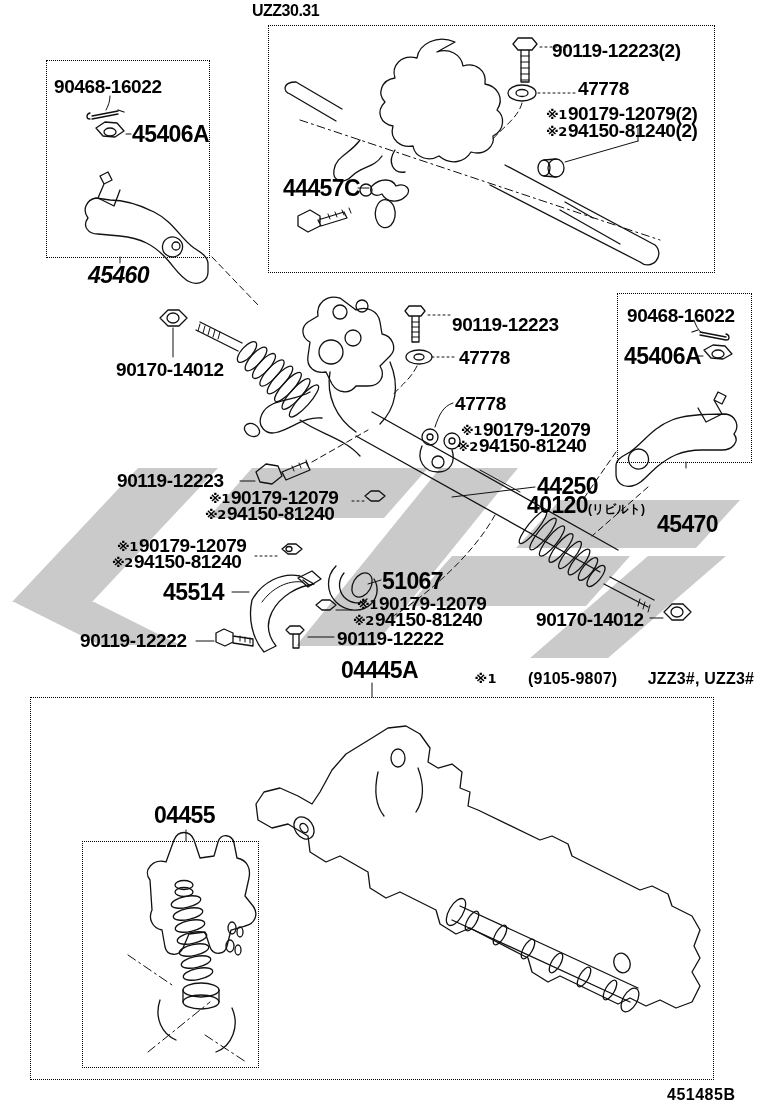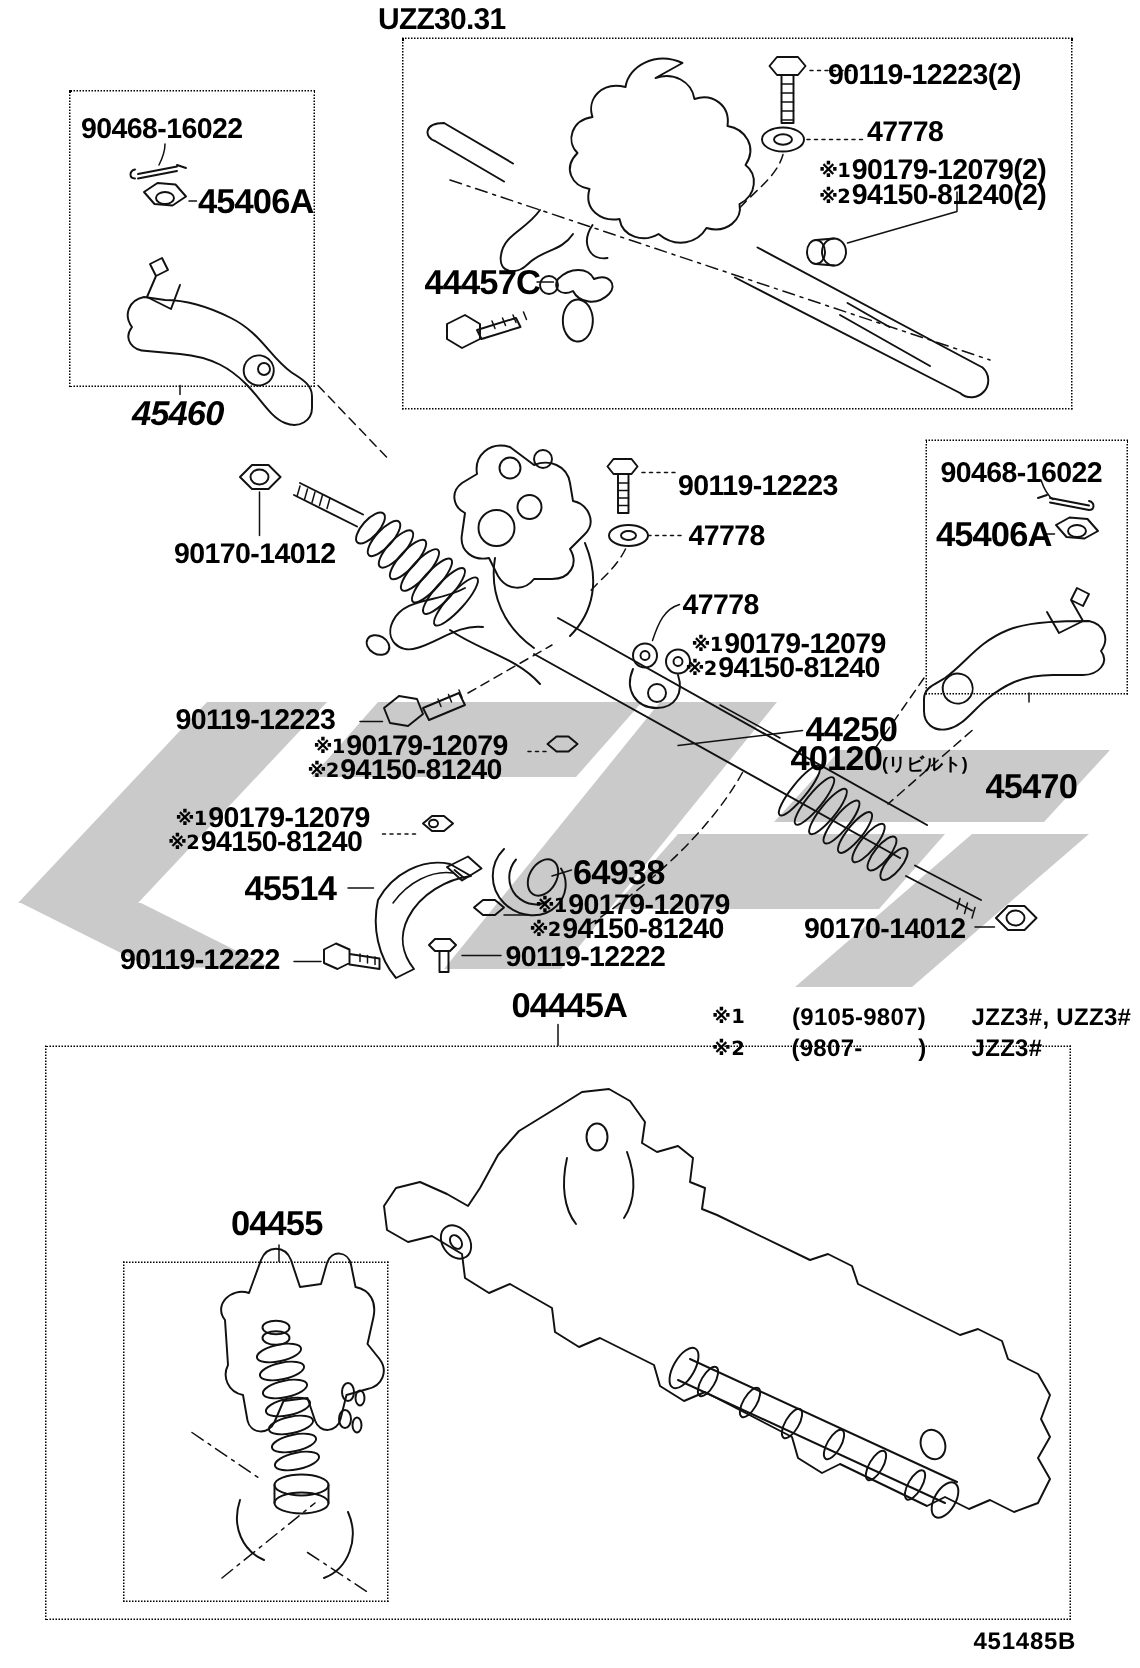--- a/index.html
+++ b/index.html
@@ -6,21 +6,21 @@
   #canvas{position:relative;width:760px;height:1112px;background:#fff;overflow:hidden;
           font-family:"Liberation Sans",sans-serif;color:#000;}
   svg.layer{position:absolute;left:0;top:0;}
   .box{position:absolute;border:1.6px dotted #000;}
   .pn{position:absolute;font-weight:700;font-size:19px;letter-spacing:-0.4px;
       white-space:nowrap;line-height:1;}
   .big{font-size:23px;letter-spacing:-0.6px;}
   .mk{font-size:13px;font-family:"DejaVu Sans",sans-serif;font-weight:700;
       margin-right:1px;position:relative;top:-1px;}
   .jp{font-size:12px;letter-spacing:0;}
-  .title{position:absolute;font-weight:700;font-size:20px;letter-spacing:-0.5px;white-space:nowrap;}
+  .title{position:absolute;font-weight:700;font-size:16px;letter-spacing:-0.5px;white-space:nowrap;}
   .note{position:absolute;font-weight:700;font-size:16px;white-space:pre;letter-spacing:0.2px;}
   .note .rng{display:inline-block;width:150px;white-space:pre;text-align:center;}
   .footer{position:absolute;font-weight:600;font-size:16px;letter-spacing:0.5px;}
 </style>
 </head>
 <body>
 
 <div id="canvas">
 
   <svg class="layer" width="760" height="1112" viewBox="0 0 760 1112" aria-hidden="true">
@@ -339,36 +339,33 @@
   <div class="pn" style="left:112px;top:552px;">
     <span class="mk">※2</span><span>94150-81240</span>
   </div>
 
   <div class="pn big" style="left:537px;top:475px;">44250</div>
   <div class="pn big" style="left:527px;top:494px;">
     <span>40120</span><span class="jp">(リビルト)</span>
   </div>
 
   <div class="pn big" style="left:163px;top:581px;">45514</div>
-  <div class="pn big" style="left:382px;top:570px;">64938</div>
+  <div class="pn big" style="left:382px;top:570px;">51067</div>
   <div class="pn" style="left:357px;top:594px;">
     <span class="mk">※1</span><span>90179-12079</span>
   </div>
   <div class="pn" style="left:353px;top:610px;">
     <span class="mk">※2</span><span>94150-81240</span>
   </div>
 
   <div class="pn" style="left:80px;top:631px;">90119-12222</div>
   <div class="pn" style="left:337px;top:629px;">90119-12222</div>
   <div class="pn big" style="left:341px;top:659px;">04445A</div>
   <div class="pn" style="left:536px;top:610px;">90170-14012</div>
 
   <div class="note" style="left:456px;top:652px;">
     <span class="mk">※1</span><span class="rng">(9105-9807)</span><span>JZZ3#, UZZ3#</span>
   </div>
-  <div class="note" style="left:456px;top:673px;">
-    <span class="mk">※2</span><span class="rng">(9807-        )</span><span>JZZ3#</span>
-  </div>
 
   <div class="pn big" style="left:154px;top:804px;">04455</div>
-  <div class="footer" style="left:649px;top:1086px;text-align:right;">451485B</div>
+  <div class="footer" style="left:667px;top:1086px;text-align:right;">451485B</div>
 
 </div>
 
 </body></html>

